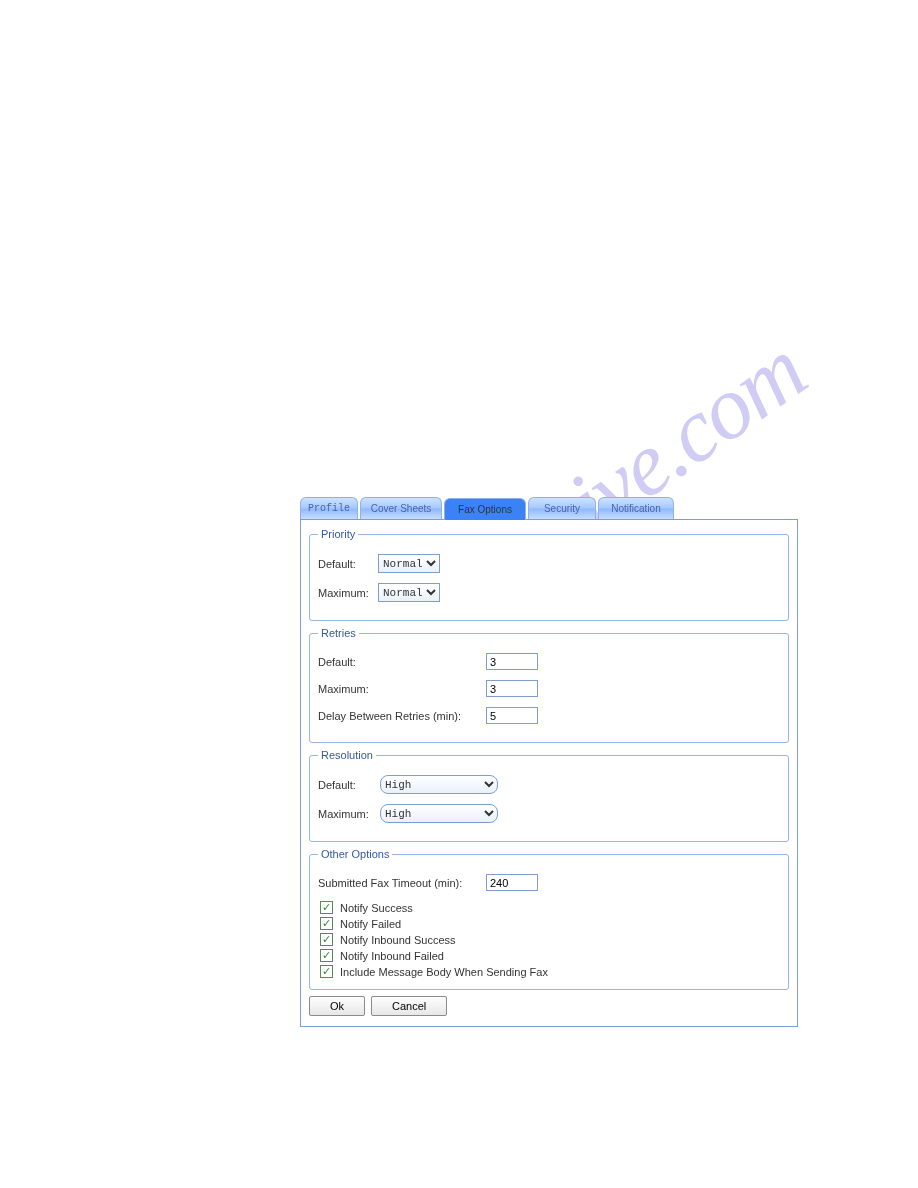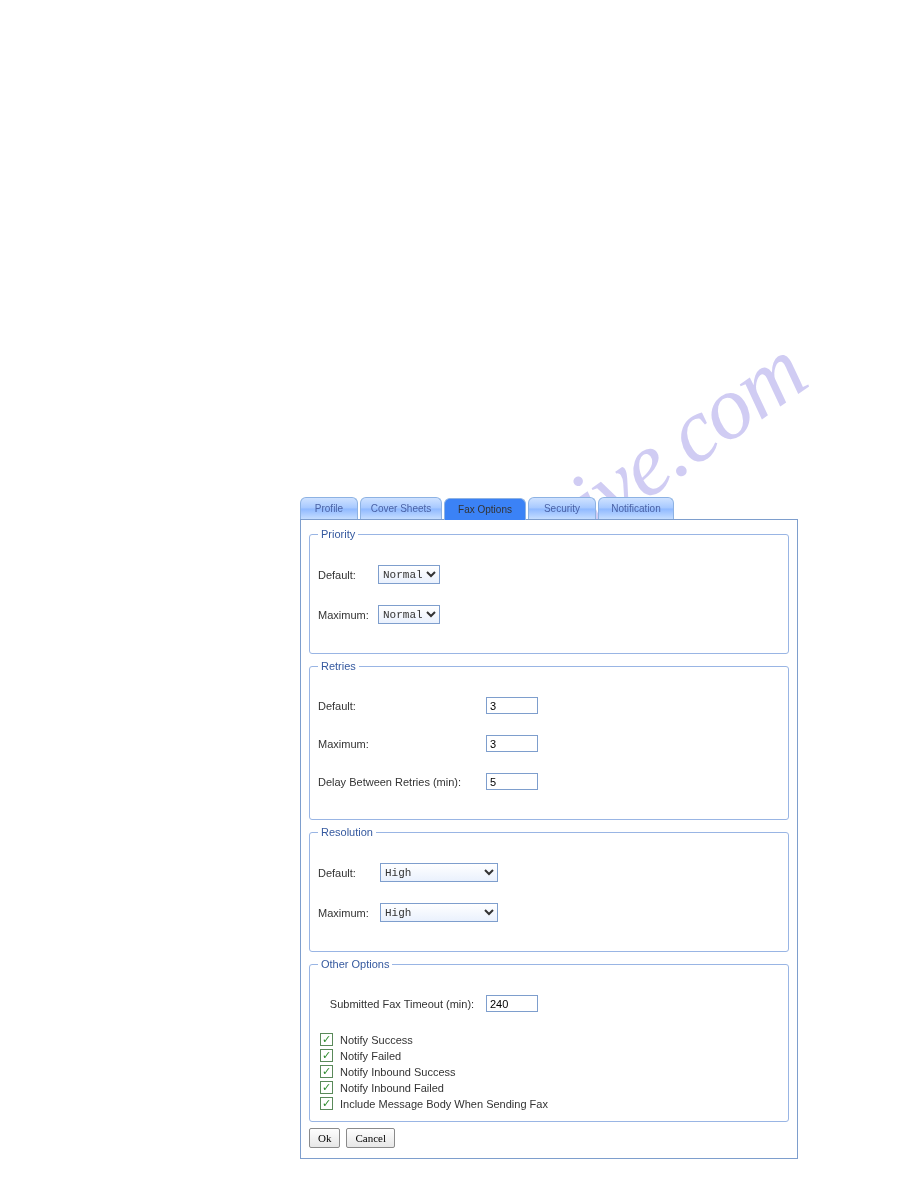--- a/index.html
+++ b/index.html
@@ -53,21 +53,21 @@
     background: linear-gradient(#cfe2ff, #a6c8ff 48%, #8fb9ff 52%, #c5ddff);
     margin-right: 2px;
     cursor: pointer;
   }
   .tab.active {
     background: #3b82f6;
     color: #333;
     z-index: 3;
     bottom: -1px;
   }
-  .tab-profile     { width: 58px; }
+  .tab-profile     { width: 58px; font-family: Liberation Mono, monospace; }
   .tab-cover       { width: 82px; }
   .tab-fax         { width: 82px; }
   .tab-security    { width: 68px; }
   .tab-notif       { width: 76px; }
   .content {
     border: 1px solid #7e9ecd;
     background: #fff;
     padding: 8px 8px 10px 8px;
   }
   fieldset {
@@ -77,36 +77,36 @@
     padding: 4px 8px 8px 8px;
   }
   legend {
     color: #35599f;
     font-size: 11px;
     padding: 0 3px;
   }
   .row {
     display: flex;
     align-items: center;
-    margin: 21px 0;
+    margin: 10px 0;
   }
   .lbl-short { width: 60px; }
   .lbl-retry { width: 168px; }
   .lbl-res   { width: 62px; }
-  .lbl-other { width: 168px; text-align: center; }
+  .lbl-other { width: 168px; }
   select {
     height: 19px;
     border: 1px solid #7e9ecd;
     background: linear-gradient(#fff,#eaf1fd);
     font-family: Liberation Mono, monospace;
     font-size: 11px;
     color: #333;
   }
   .sel-priority { width: 62px; }
-  .sel-res { width: 118px; }
+  .sel-res { width: 118px; border-radius: 8px; }
   input[type=text] {
     height: 17px;
     border: 1px solid #7e9ecd;
     padding: 1px 3px;
     font-family: inherit;
     font-size: 11px;
   }
   .in-retry  { width: 52px; }
   .in-timeout{ width: 52px; }
   .in-csid   { width: 180px; }
@@ -132,23 +132,23 @@
   }
   .buttons {
     margin-top: 6px;
     display: flex;
     gap: 6px;
   }
   button {
     height: 20px;
     border: 1px solid #8a8a8a;
     background: linear-gradient(#fefefe,#e7e7e7);
-    font-family: Liberation Serif, serif;
-    font-size: 11px;
-    padding: 0 8px;
+    font-family: Liberation Sans, sans-serif;
+    font-size: 11px;
+    padding: 0 20px;
     cursor: pointer;
     border-radius: 2px;
   }
 </style>
 </head>
 <body>
 
 <div class="watermark">manualshive.com</div>
 
 <div class="panel">

